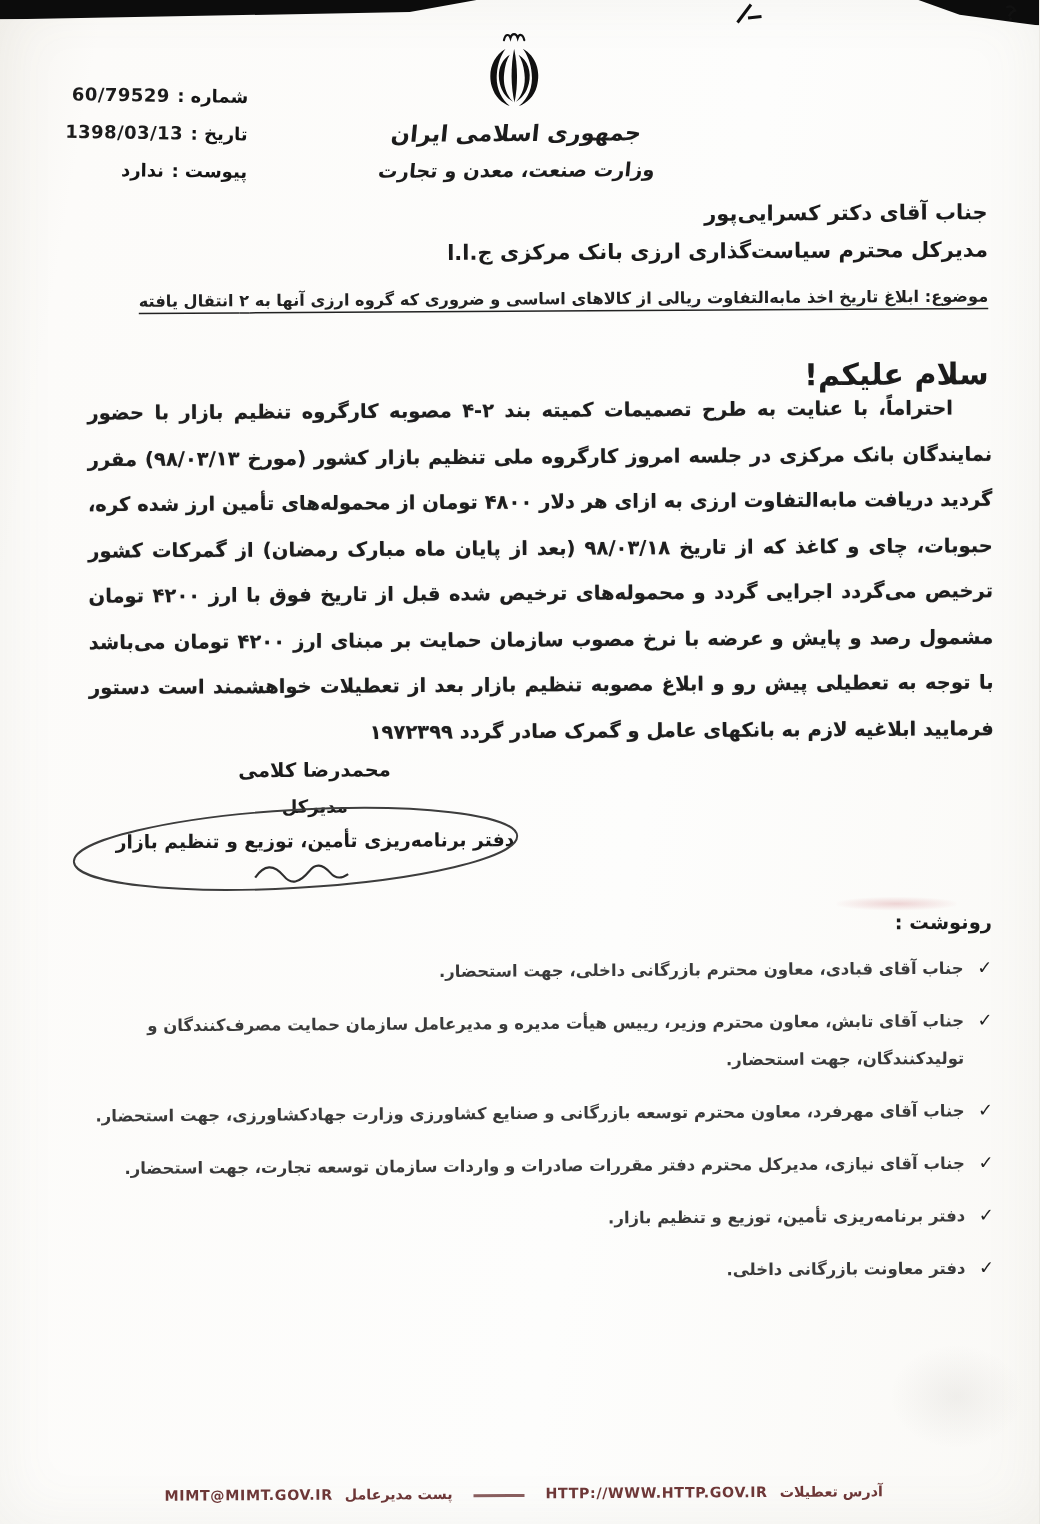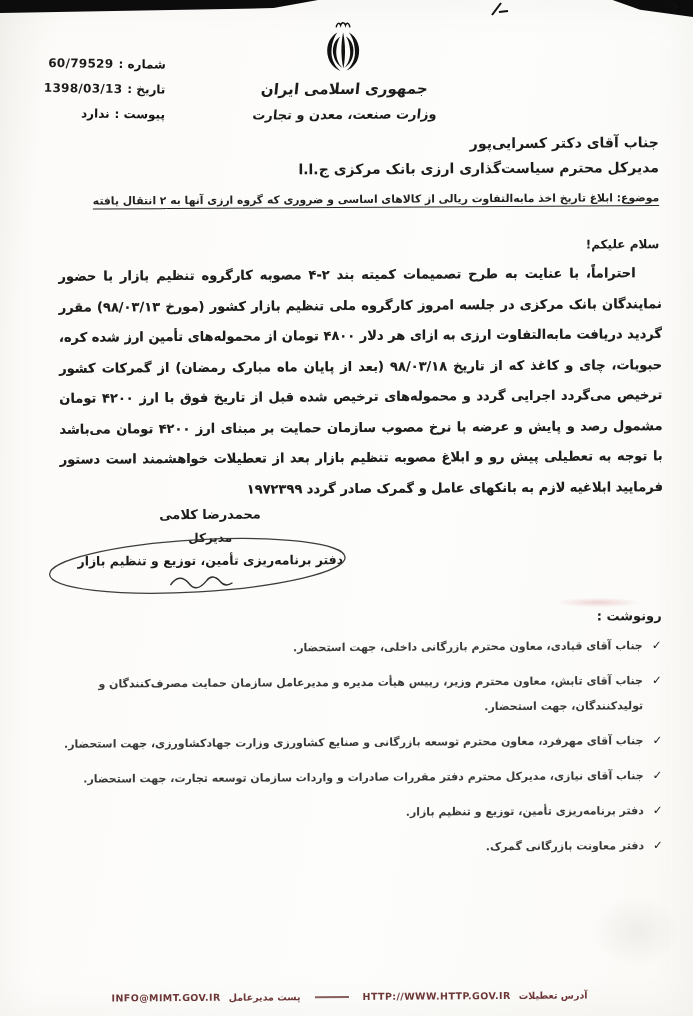--- a/index.html
+++ b/index.html
@@ -43,21 +43,21 @@
 
   
   .recipient { position:absolute; right:32px; top:136px; text-align:right; }
   .recipient .r1 { font-size:14px; font-weight:bold; }
   .recipient .r2 { font-size:14px; font-weight:bold; margin-top:9px; }
   .subject { position:absolute; right:32px; top:193px; width:628px;
              font-size:10.8px; font-weight:bold; text-align:right;
              text-decoration:underline; text-underline-offset:4px; white-space:nowrap;
              color:#222; }
 
-  .salutation { position:absolute; right:32px; top:239px; font-size:12px; font-weight:bold; }
+  .salutation { position:absolute; right:32px; top:239px; font-size:20px; font-weight:bold; }
 
   .body-text { position:absolute; right:30px; left:60px; top:260px;
                font-size:13px; font-weight:600; line-height:30.5px;
                text-align:justify; text-align-last:right; text-indent:26px;
                color:#1e1e1e; text-shadow:0 0 0.5px rgba(20,20,20,0.5); }
 
   
   .sig { position:absolute; left:70px; top:506px; width:280px; text-align:center; }
   .sig .name  { font-size:13px; font-weight:bold; }
   .sig .title { font-size:12px; font-weight:bold; margin-top:9px; }
@@ -168,30 +168,30 @@
       <div class="item">
         <span class="check">✓</span>
         <span class="txt">جناب آقای نیازی، مدیرکل محترم دفتر مقررات صادرات و واردات سازمان توسعه تجارت، جهت استحضار.</span>
       </div>
       <div class="item">
         <span class="check">✓</span>
         <span class="txt">دفتر برنامه‌ریزی تأمین، توزیع و تنظیم بازار.</span>
       </div>
       <div class="item">
         <span class="check">✓</span>
-        <span class="txt">دفتر معاونت بازرگانی گمرک.</span>
+        <span class="txt">دفتر معاونت بازرگانی داخلی.</span>
       </div>
     </div>
 
     <div class="footer">
       <div class="grp">
         <span>آدرس تعطیلات</span>
         <span class="latin">HTTP://WWW.HTTP.GOV.IR</span>
       </div>
       <div class="sep"></div>
       <div class="grp">
         <span>پست مدیرعامل</span>
-        <span class="latin">INFO@MIMT.GOV.IR</span>
+        <span class="latin">MIMT@MIMT.GOV.IR</span>
       </div>
     </div>
 
   </div>
 </div>
 
 </body></html>

